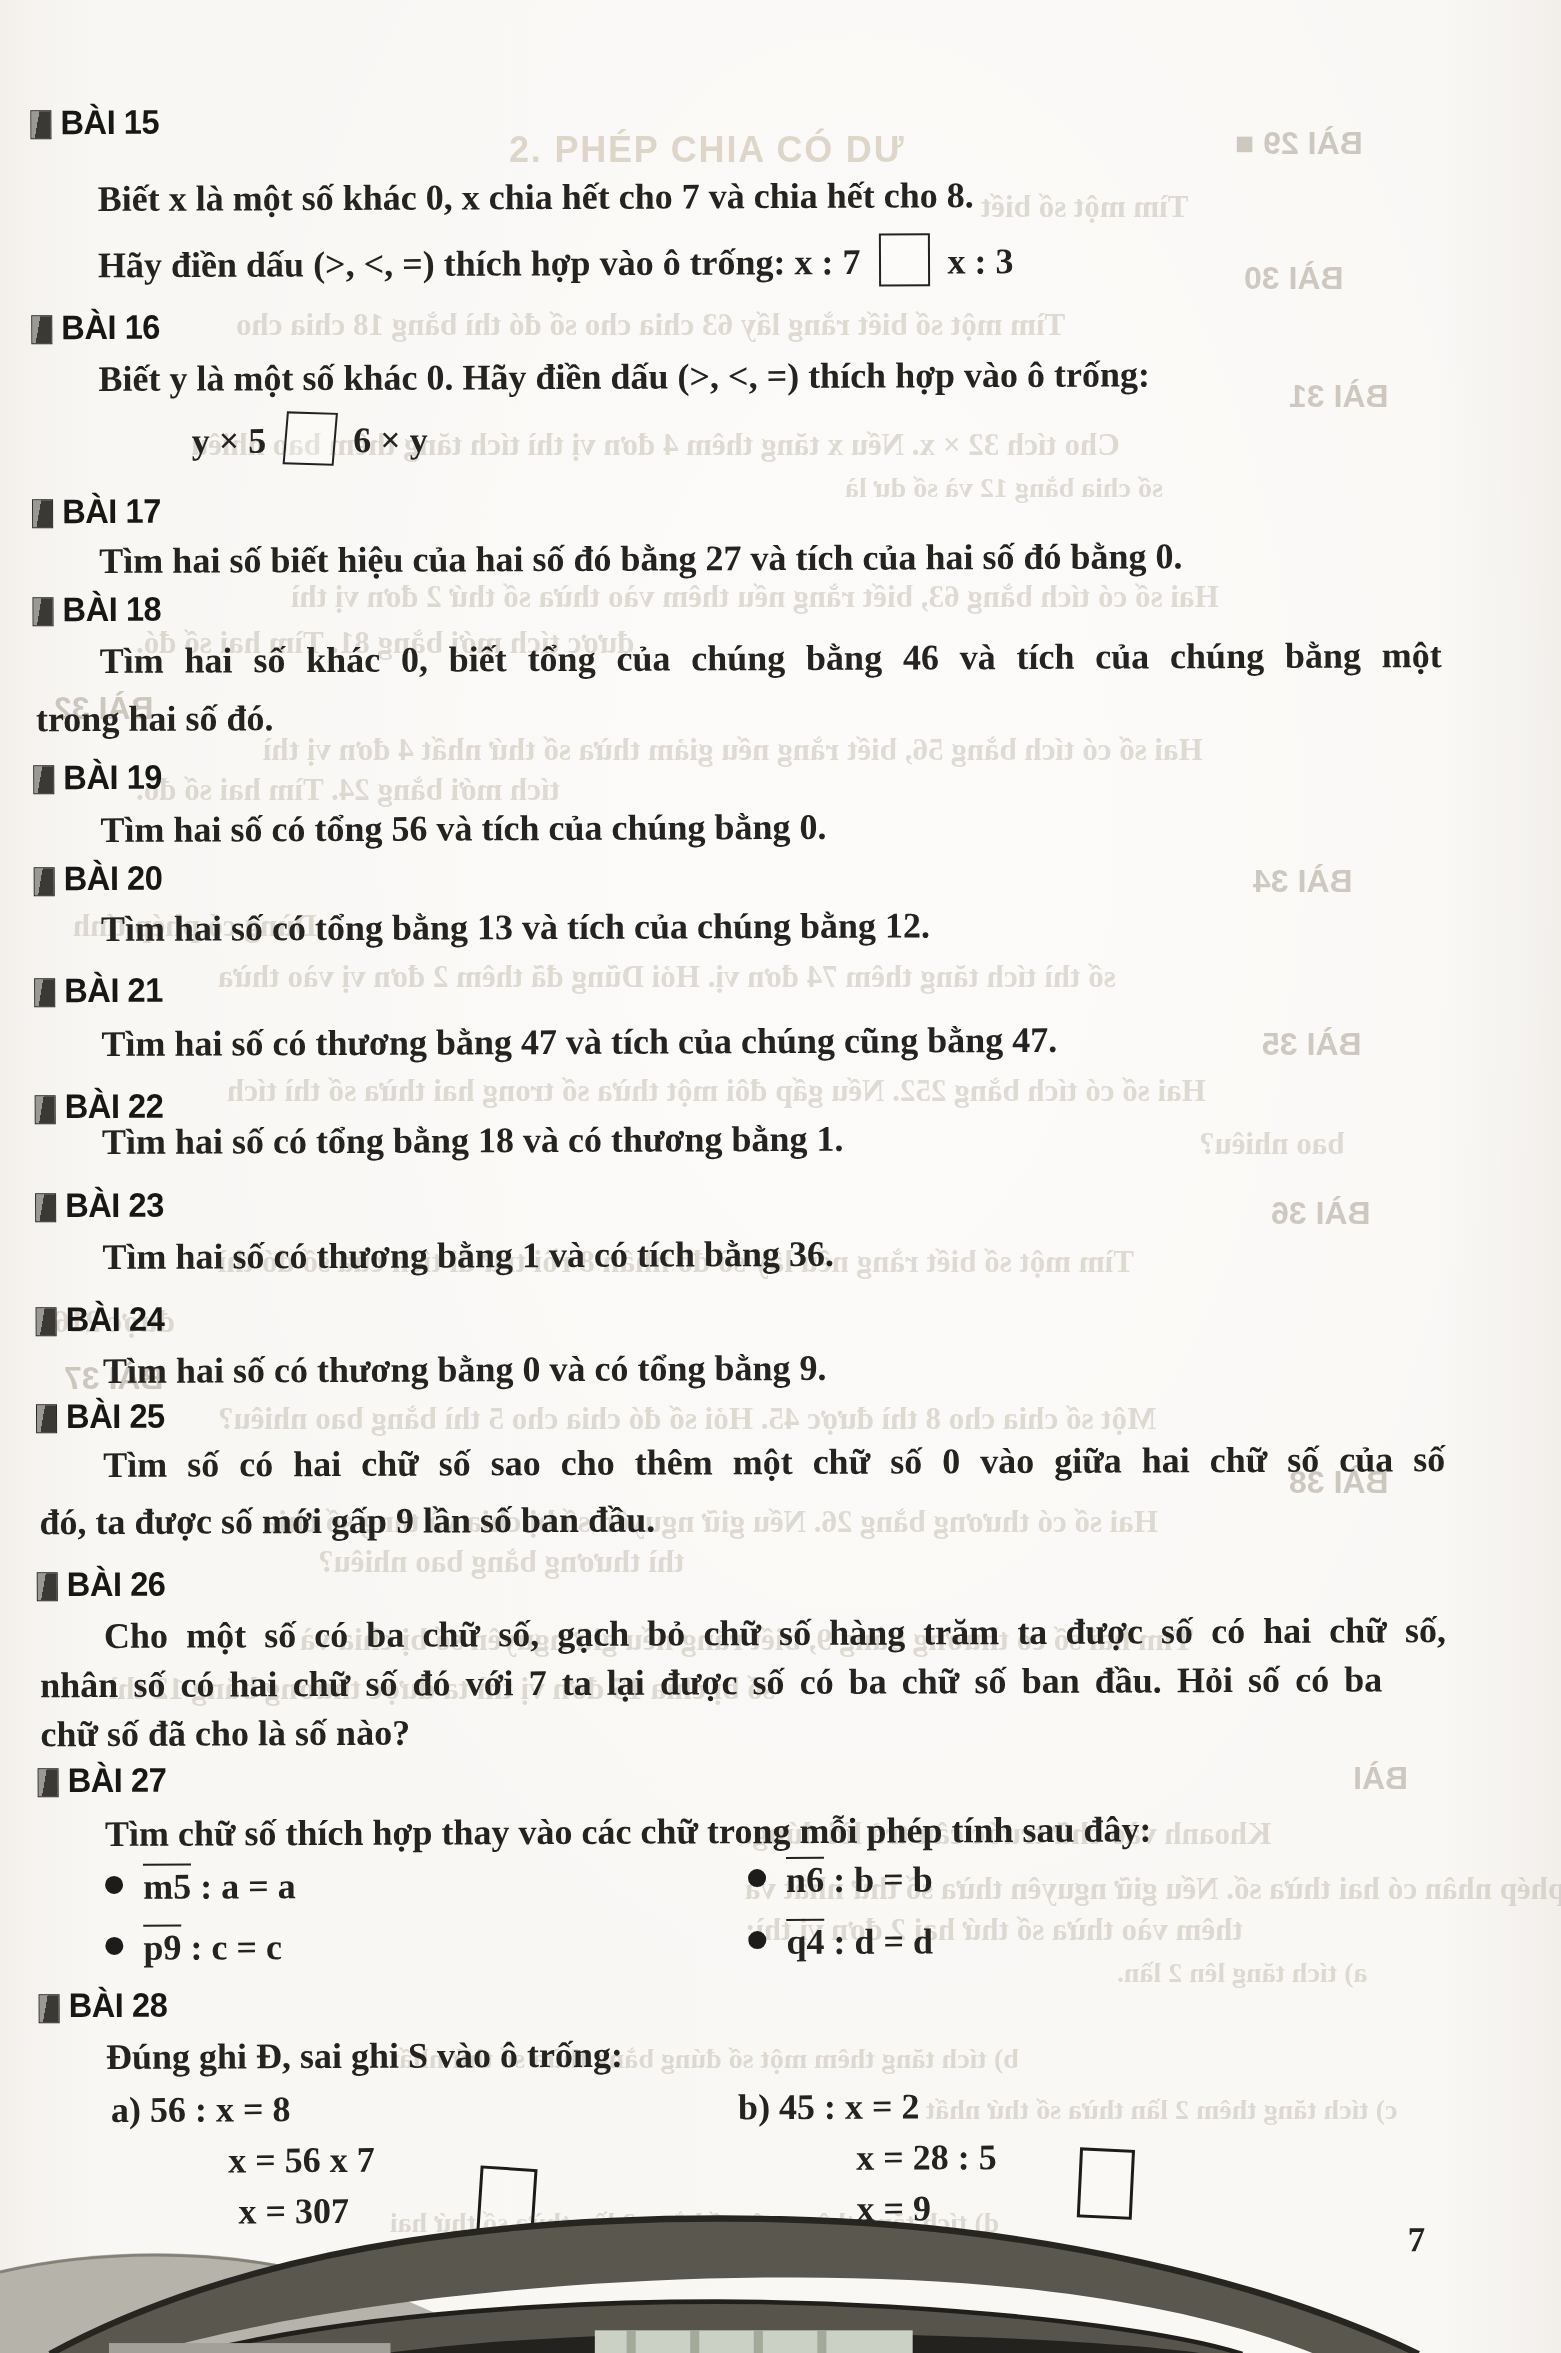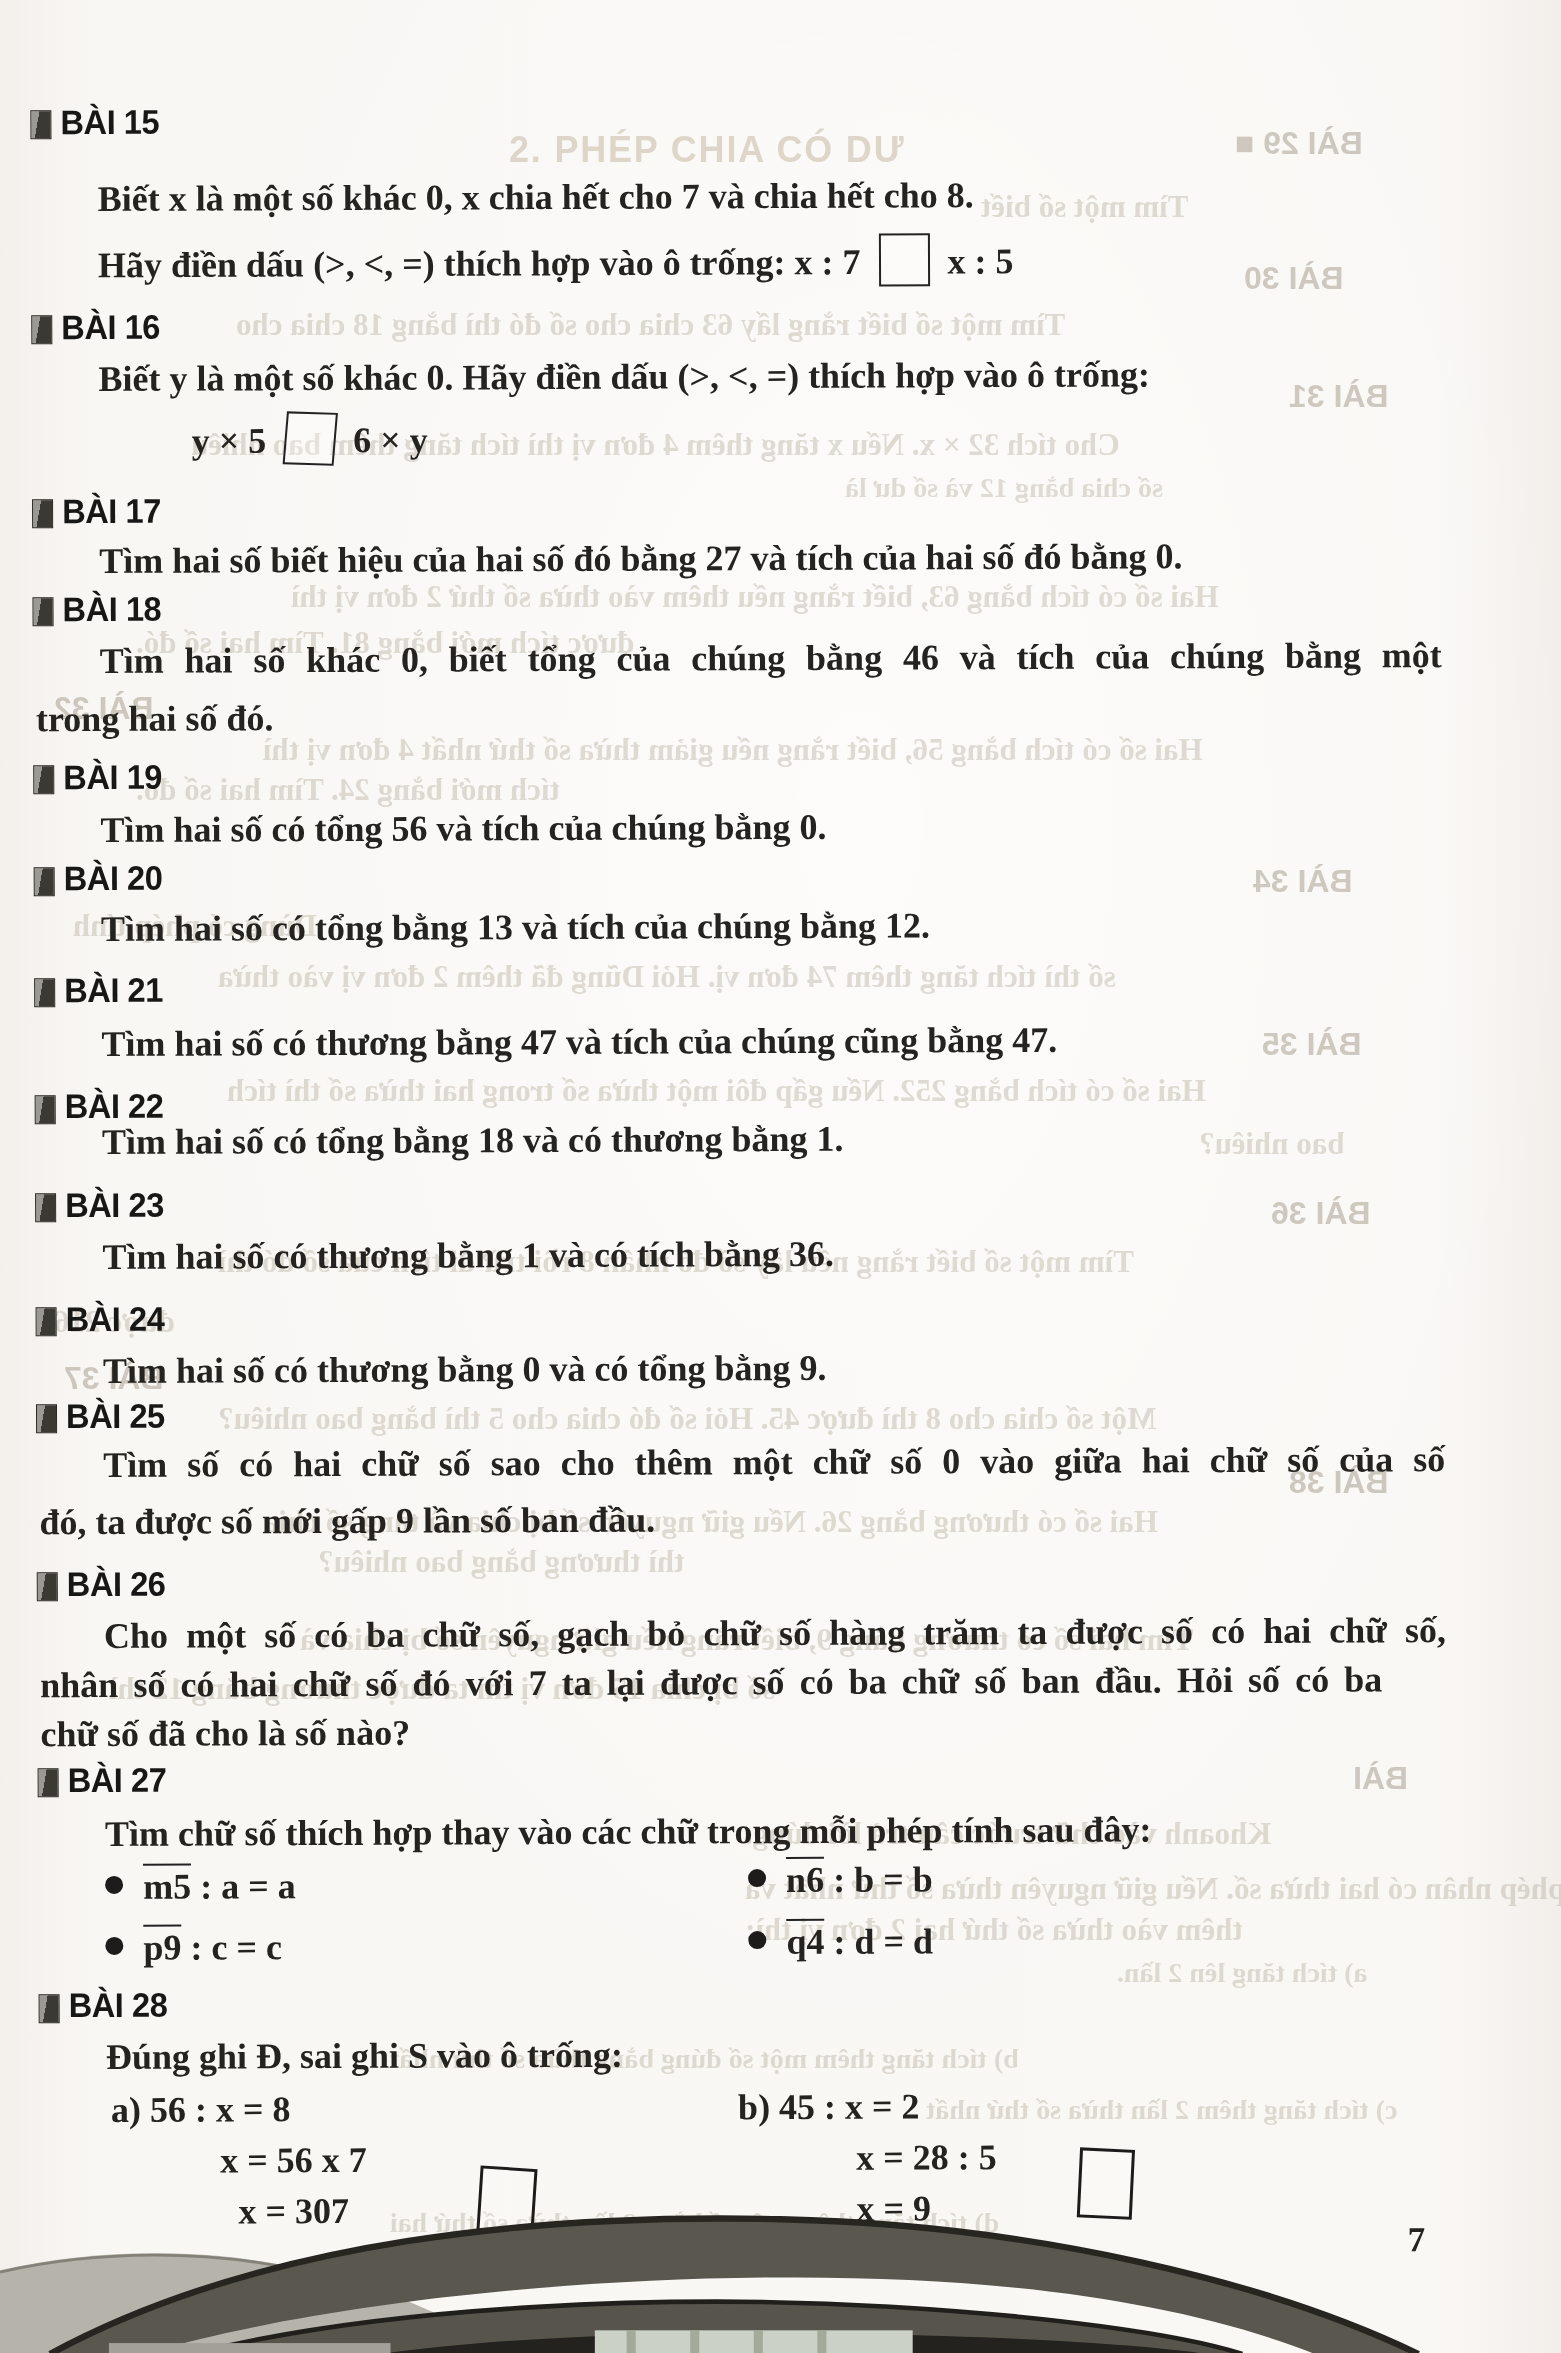--- a/index.html
+++ b/index.html
@@ -99,21 +99,21 @@
     <div class="gh m" style="top:2094px;left:926px;font-size:28px">c) tích tăng thêm 2 lần thừa số thứ nhất</div>
     <div class="gh m" style="top:2207px;left:390px;font-size:28px">d) tích tăng thêm một số bằng 2 lần thừa số thứ hai</div>
   </div>
 
   <div class="content">
 
     <span class="sq" style="top:107px"></span>
     <div class="head" style="top:100px">BÀI 15</div>
     <div class="bl" style="top:174px;left:102px">Biết x là một số khác 0, x chia hết cho 7 và chia hết cho 8.</div>
     <div class="bl" style="top:234px;left:102px">
-      <span>Hãy điền dấu (&gt;, &lt;, =) thích hợp vào ô trống: x : 7</span><span class="bbox"></span><span>x : 5</span>
+      <span>Hãy điền dấu (&gt;, &lt;, =) thích hợp vào ô trống: x : 7</span><span class="bbox"></span><span>x : 3</span>
     </div>
 
     <span class="sq" style="top:312px"></span>
     <div class="head" style="top:305px">BÀI 16</div>
     <div class="bl" style="top:354px;left:102px">Biết y là một số khác 0. Hãy điền dấu (&gt;, &lt;, =) thích hợp vào ô trống:</div>
     <div class="bl" style="top:410px;left:195px">
       <span>y × 5</span><span class="bbox tilt1"></span><span>6 × y</span>
     </div>
 
     <span class="sq" style="top:496px"></span>
@@ -174,21 +174,21 @@
     </div>
     <div class="bl" style="top:1920px;left:745px">
       <span class="dot"></span><span class="ov">q4</span><span> : d = d</span>
     </div>
 
     <span class="sq" style="top:1991px"></span>
     <div class="head" style="top:1983px">BÀI 28</div>
     <div class="bl" style="top:2032px;left:102px">Đúng ghi Đ, sai ghi S vào ô trống:</div>
     <div class="bl" style="top:2085px;left:107px">a) 56 : x = 8</div>
     <div class="bl" style="top:2085px;left:734px">b) 45 : x = 2</div>
-    <div class="bl" style="top:2136px;left:216px">x = 56 x 7</div>
+    <div class="bl" style="top:2136px;left:224px">x = 56 x 7</div>
     <div class="bl" style="top:2136px;left:852px">x = 28 : 5</div>
     <div class="bl" style="top:2187px;left:234px">x = 307</div>
     <div class="bl" style="top:2187px;left:852px">x = 9</div>
     <div class="abox" style="top:2166px;left:474px;width:51px;height:60px;transform:rotate(4deg)"></div>
     <div class="abox" style="top:2150px;left:1074px;width:49px;height:64px;transform:rotate(3deg)"></div>
 
     <div class="pagenum" style="top:2223px;left:1403px">7</div>
   </div>
 
   <svg class="bottomart" viewBox="0 0 1720 212" preserveAspectRatio="none">

